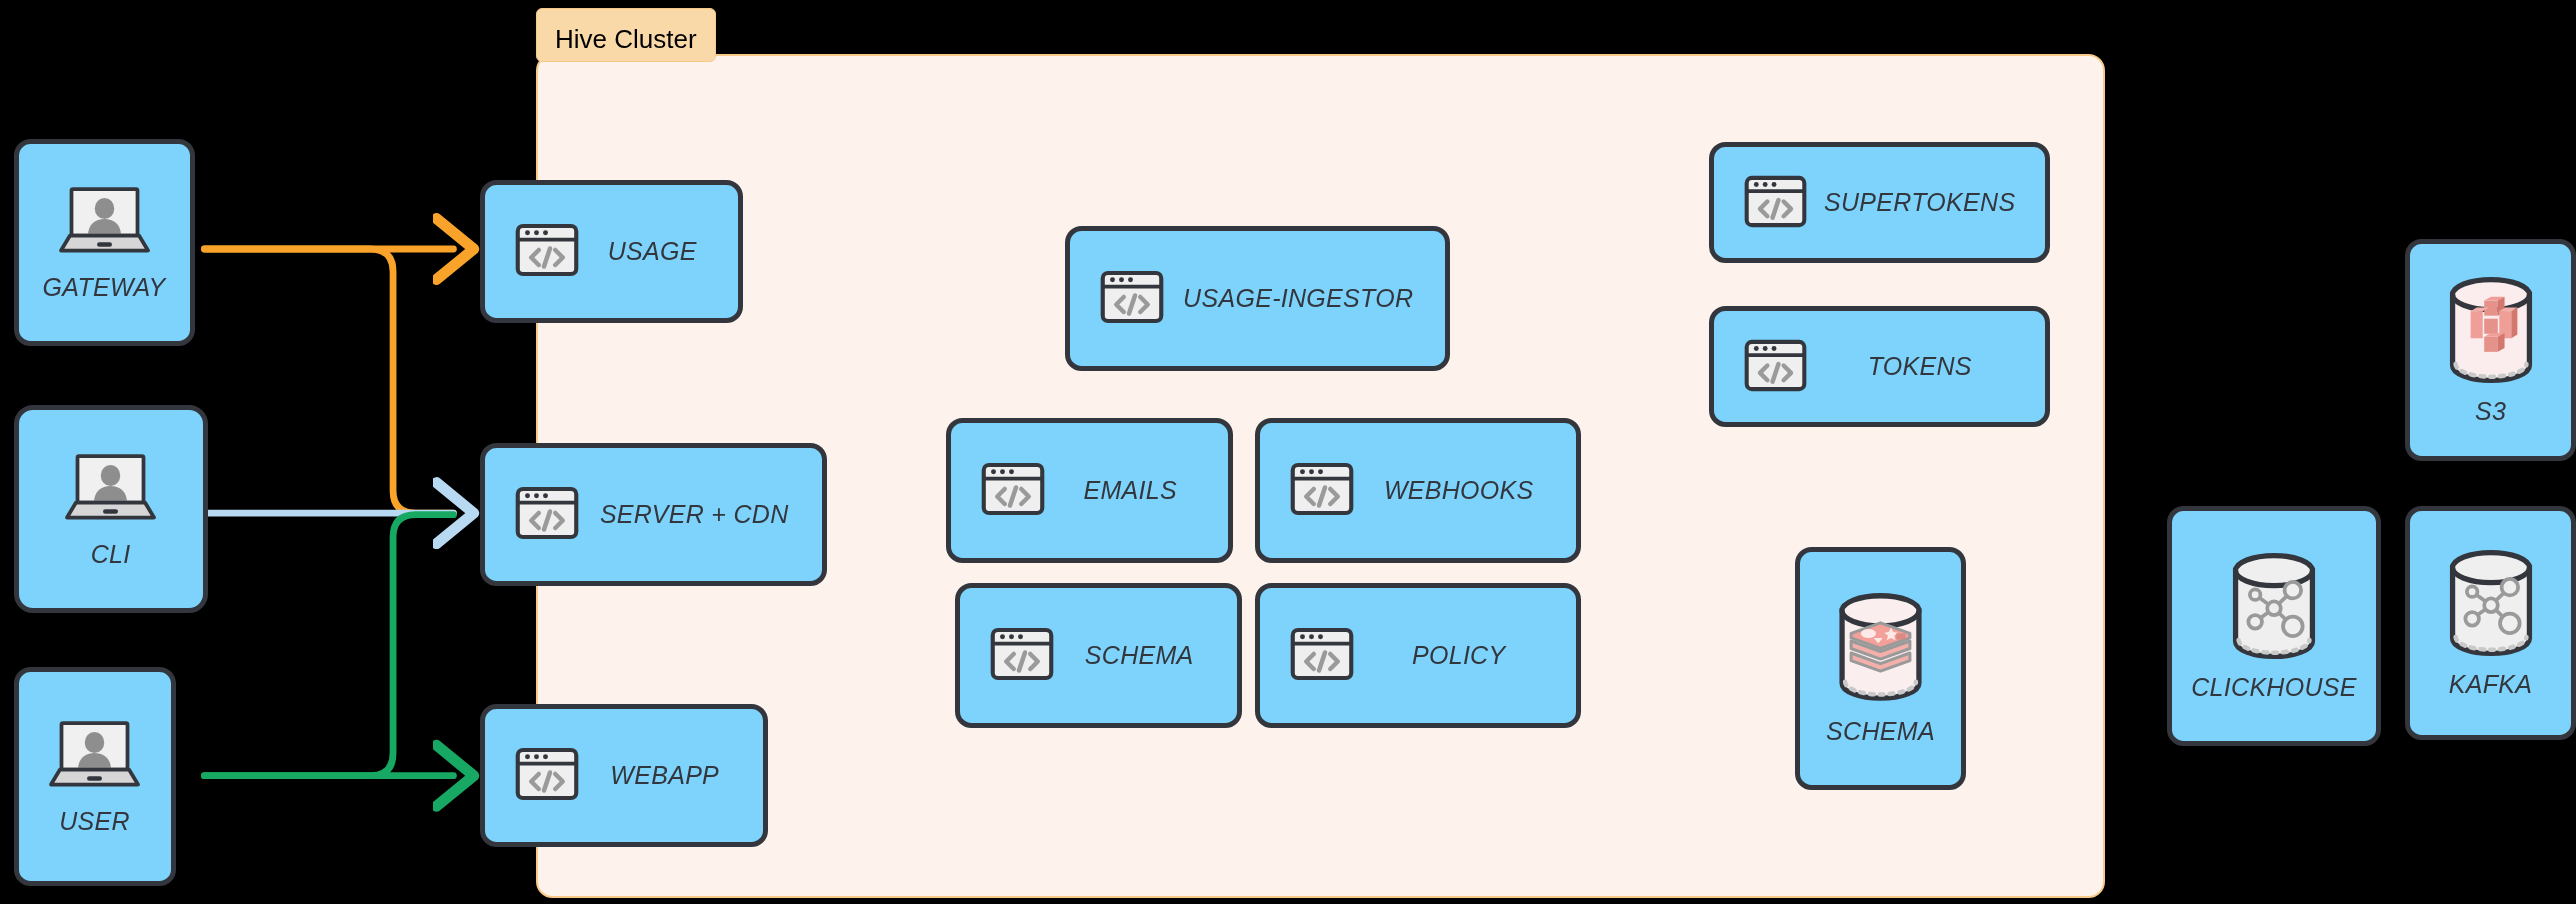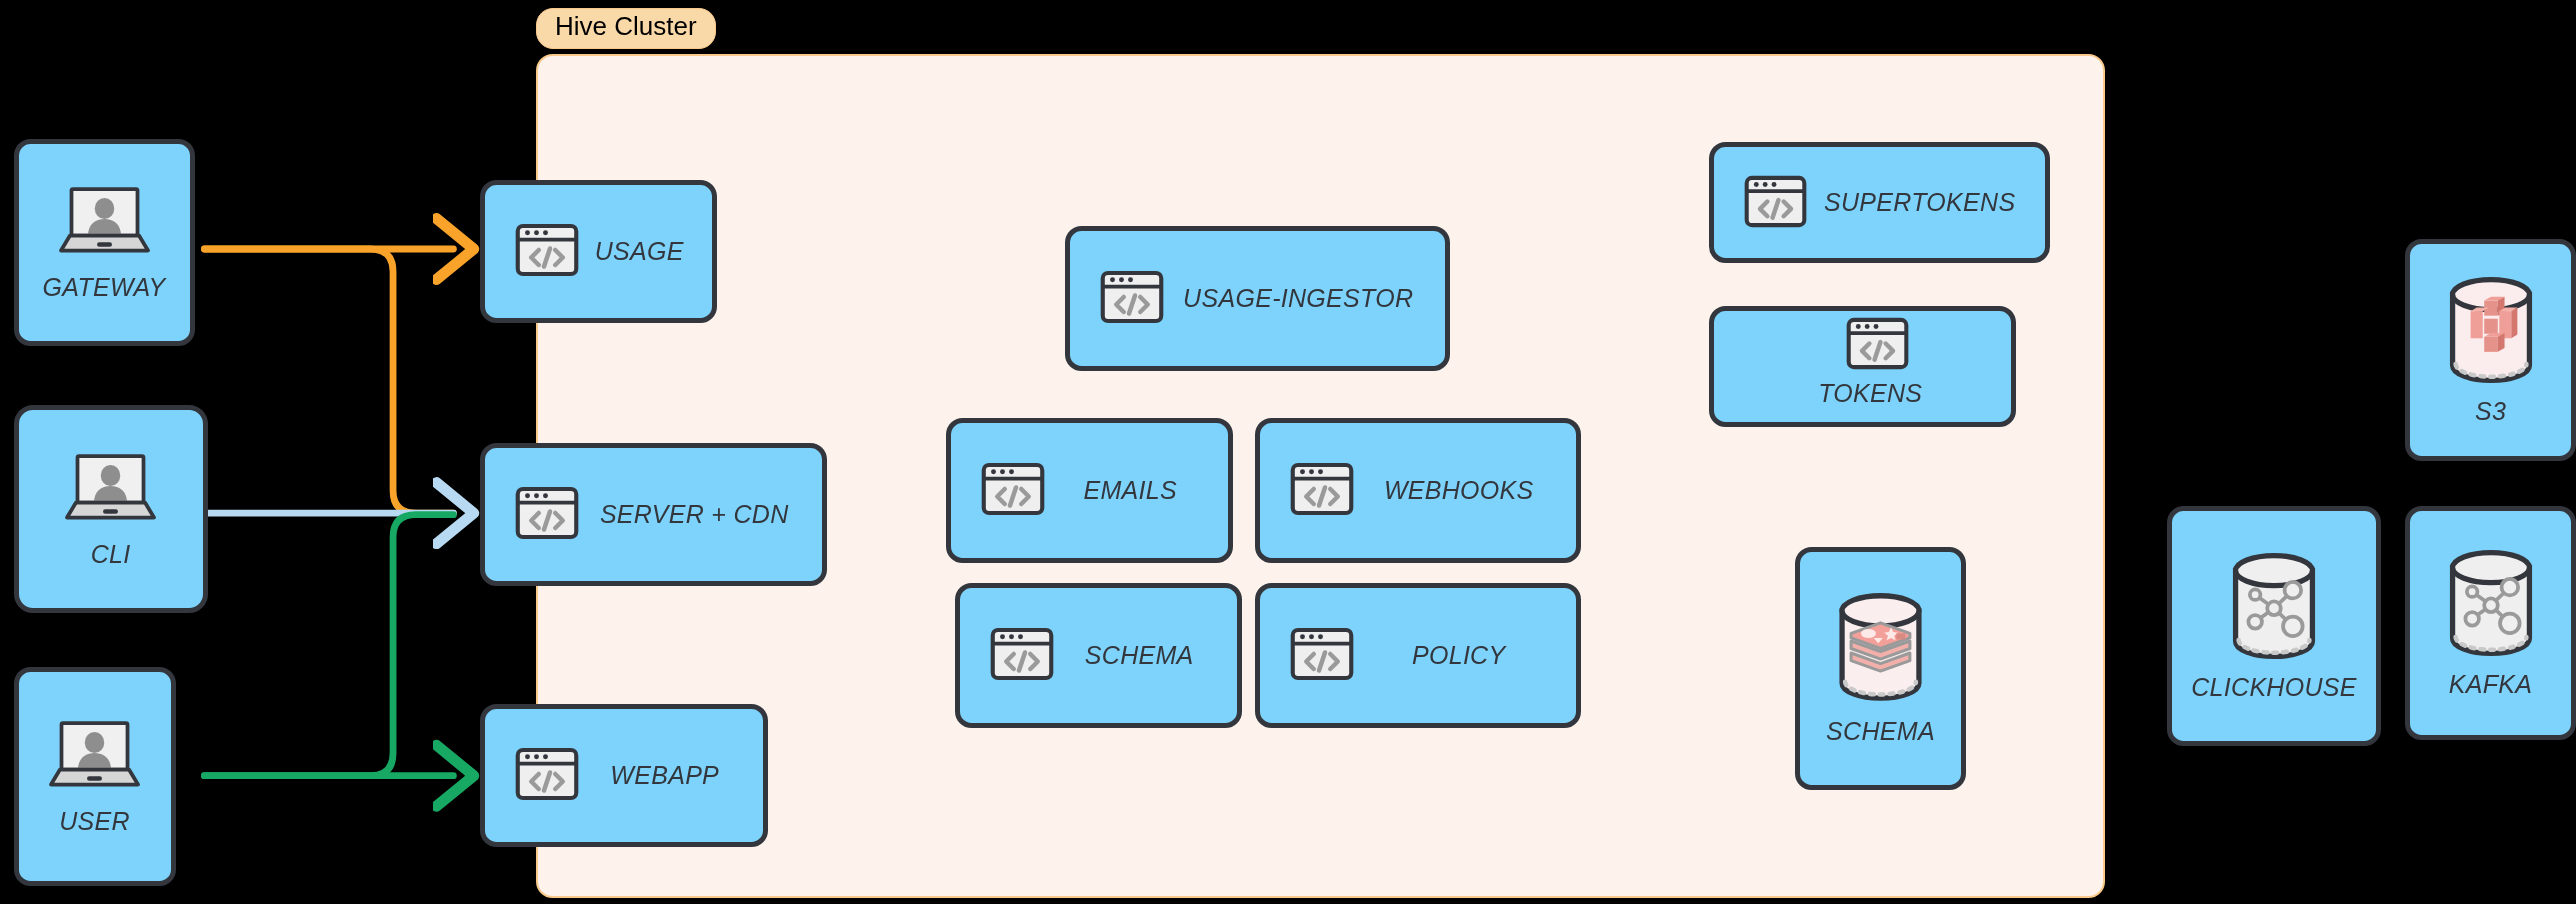--- a/index.html
+++ b/index.html
@@ -24,24 +24,24 @@
     width: 1569px;
     height: 844px;
     background: #fdf3ec;
     border: 2.3px solid #f8c98a;
     border-radius: 16.6px;
   }
   .cluster-badge {
     position: absolute;
     left: 536px;
     top: 8.3px;
-    padding: 4px 18px 9px 18px;
+    padding: 17px 18px 9px 18px;
     background: #fad9a8;
     border: 1.5px solid #f8c98a;
-    border-radius: 17px;
+    border-radius: 6px;
     font-size: 26px;
     line-height: 1;
     color: #000000;
     white-space: nowrap;
   }
 
   
   .node {
     position: absolute;
     background: #7dd3fc;
@@ -159,21 +159,21 @@
         <ellipse cx="60" cy="34" rx="13" ry="14" fill="#8e8e8e"></ellipse>
         <path d="M38,70 C38,55 48,48 60,48 C72,48 82,55 82,70 Z" fill="#8e8e8e"></path>
         <line x1="16" y1="70" x2="104" y2="70" stroke="#33373d" stroke-width="3" stroke-dasharray="4 4"></line>
         <path d="M14,70 L106,70 L118,90 L2,90 Z" fill="#d6d6d6" stroke="#33373d" stroke-width="5" stroke-linejoin="round"></path>
         <rect x="50" y="79" width="20" height="6" rx="3" fill="#33373d"></rect>
       </svg>
     </span>
     <span class="node-label">USER</span>
   </div>
 
-  <div class="node horizontal" style="left:480px; top:180px; width:237px; height:143px;justify-content:center;">
+  <div class="node horizontal" style="left:480px; top:180px; width:263px; height:143px;justify-content:center;">
     <span class="win-icon">
       <svg width="66" height="66" viewBox="0 0 88 88" xmlns="http://www.w3.org/2000/svg">
         <rect x="5" y="12" width="78" height="64" rx="7" fill="#efefef" stroke="#33373d" stroke-width="5.5"></rect>
         <path d="M5,30 L83,30" stroke="#33373d" stroke-width="5"></path>
         <circle cx="18" cy="21" r="3.3" fill="#33373d"></circle>
         <circle cx="30" cy="21" r="3.3" fill="#33373d"></circle>
         <circle cx="42" cy="21" r="3.3" fill="#33373d"></circle>
         <path d="M33,44 L23,54 L33,64" fill="none" stroke="#9a9a9a" stroke-width="6" stroke-linecap="round" stroke-linejoin="round"></path>
         <path d="M55,44 L65,54 L55,64" fill="none" stroke="#9a9a9a" stroke-width="6" stroke-linecap="round" stroke-linejoin="round"></path>
         <path d="M48,42 L40,66" fill="none" stroke="#9a9a9a" stroke-width="6" stroke-linecap="round"></path>
@@ -303,21 +303,21 @@
         <circle cx="30" cy="21" r="3.3" fill="#33373d"></circle>
         <circle cx="42" cy="21" r="3.3" fill="#33373d"></circle>
         <path d="M33,44 L23,54 L33,64" fill="none" stroke="#9a9a9a" stroke-width="6" stroke-linecap="round" stroke-linejoin="round"></path>
         <path d="M55,44 L65,54 L55,64" fill="none" stroke="#9a9a9a" stroke-width="6" stroke-linecap="round" stroke-linejoin="round"></path>
         <path d="M48,42 L40,66" fill="none" stroke="#9a9a9a" stroke-width="6" stroke-linecap="round"></path>
       </svg>
     </span>
     <span class="node-label">SUPERTOKENS</span>
   </div>
 
-  <div class="node horizontal" style="left:1709px; top:306px; width:307px; height:121px;flex-direction:column;">
+  <div class="node horizontal" style="left:1709px; top:306px; width:341px; height:121px;">
     <span class="win-icon">
       <svg width="65" height="65" viewBox="0 0 88 88" xmlns="http://www.w3.org/2000/svg">
         <rect x="5" y="12" width="78" height="64" rx="7" fill="#efefef" stroke="#33373d" stroke-width="5.5"></rect>
         <path d="M5,30 L83,30" stroke="#33373d" stroke-width="5"></path>
         <circle cx="18" cy="21" r="3.3" fill="#33373d"></circle>
         <circle cx="30" cy="21" r="3.3" fill="#33373d"></circle>
         <circle cx="42" cy="21" r="3.3" fill="#33373d"></circle>
         <path d="M33,44 L23,54 L33,64" fill="none" stroke="#9a9a9a" stroke-width="6" stroke-linecap="round" stroke-linejoin="round"></path>
         <path d="M55,44 L65,54 L55,64" fill="none" stroke="#9a9a9a" stroke-width="6" stroke-linecap="round" stroke-linejoin="round"></path>
         <path d="M48,42 L40,66" fill="none" stroke="#9a9a9a" stroke-width="6" stroke-linecap="round"></path>

